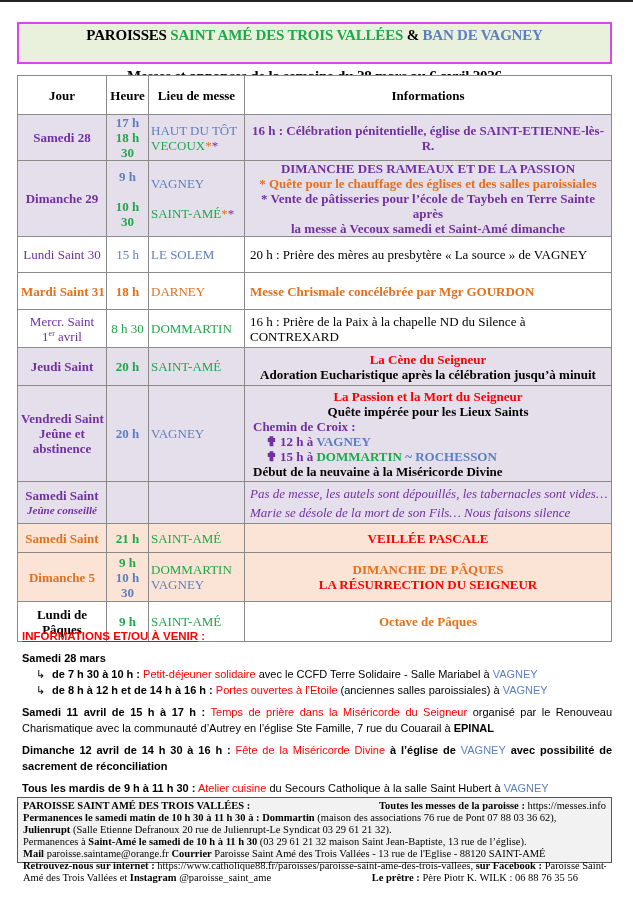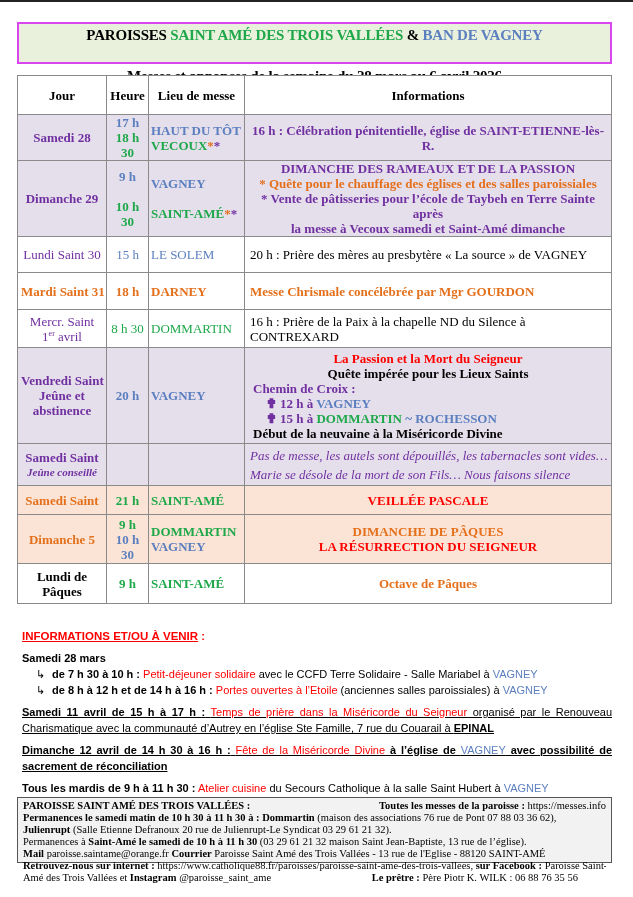--- a/index.html
+++ b/index.html
@@ -30,41 +30,41 @@
   table.sched td, table.sched th {
     border: 1px solid #8a8a8a; padding: 0 3px; vertical-align: middle;
     line-height: 15px;
   }
   table.sched th { height: 38px; font-weight: bold; text-align: center; background: #fff; }
   .lav { background: #e5dfec; }
   .peach { background: #fbe4d5; }
   .white { background: #ffffff; }
   .jour { text-align: center; font-weight: bold; }
   .heure { text-align: center; font-weight: bold; padding: 0 1px !important; }
-  .lieu { font-weight: bold; white-space: nowrap; padding-left: 2px !important; }
+  .lieu { font-weight: normal; white-space: nowrap; padding-left: 2px !important; }
   .info { text-align: center; font-weight: bold; }
   .info-left { text-align: left; }
   .normal { font-weight: normal; }
   .italic { font-style: italic; font-weight: normal; }
   .small-italic { font-size: 11px; font-style: italic; font-weight: bold; }
   .sup { font-size: 8px; vertical-align: super; line-height: 0; }
   .cross { display: inline-block; width: 14px; color: #7030a0; }
   .indent2 { padding-left: 18px; }
 
   .infos {
     position: absolute; left: 22px; top: 628px; width: 590px;
     font-family: "Liberation Sans", sans-serif; font-size: 11px; line-height: 16px;
   }
   .infos .title { color: #ff0000; font-weight: bold; text-decoration: underline; font-size: 11.5px; }
   .infos .b { font-weight: bold; }
   .infos p { margin: 0; }
   .infos .block { margin-top: 6px; }
   .infos .bullet { padding-left: 14px; }
   .infos .arrow { display: inline-block; width: 16px; }
-  .justify { text-align: justify; text-decoration: underline; }
+  .justify { text-align: justify; }
 
   .footer {
     position: absolute; left: 17px; top: 797px; width: 595px; height: 66px;
     background: #f2f2f2; border: 1px solid #555; box-sizing: border-box;
     font-size: 10.5px; line-height: 12px; padding: 2px 5px;
     font-family: "Liberation Serif", serif;
   }
   .footer .row { white-space: nowrap; overflow: hidden; }
   .footer .b { font-weight: bold; }
   .footer .right { float: right; }
@@ -148,20 +148,29 @@
     <tr class="white" style="height:38px">
       <td class="jour purple normal">
         <div>Mercr. Saint</div>
         <div><span>1</span><span class="sup">er</span><span> avril</span></div>
       </td>
       <td class="heure green normal">8 h 30</td>
       <td class="lieu green normal">DOMMARTIN</td>
       <td class="info normal black info-left" style="padding-left:5px">16 h : Prière de la Paix à la chapelle ND du Silence à CONTREXARD</td>
     </tr>
 
+    <tr class="lav" style="height:38px">
+      <td class="jour purple">Jeudi Saint</td>
+      <td class="heure green">20 h</td>
+      <td class="lieu green">SAINT-AMÉ</td>
+      <td class="info">
+        <div class="red">La Cène du Seigneur</div>
+        <div class="black">Adoration Eucharistique après la célébration jusqu’à minuit</div>
+      </td>
+    </tr>
 
     <tr class="lav" style="height:96px">
       <td class="jour purple">
         <div style="white-space:nowrap">Vendredi Saint</div>
         <div>Jeûne et</div>
         <div>abstinence</div>
       </td>
       <td class="heure blue">20 h</td>
       <td class="lieu blue">VAGNEY</td>
       <td class="info">

